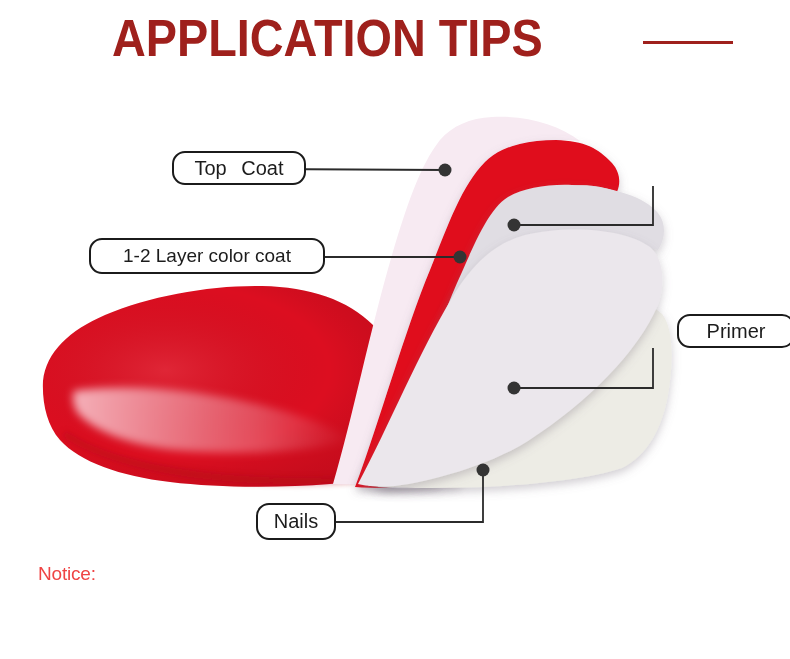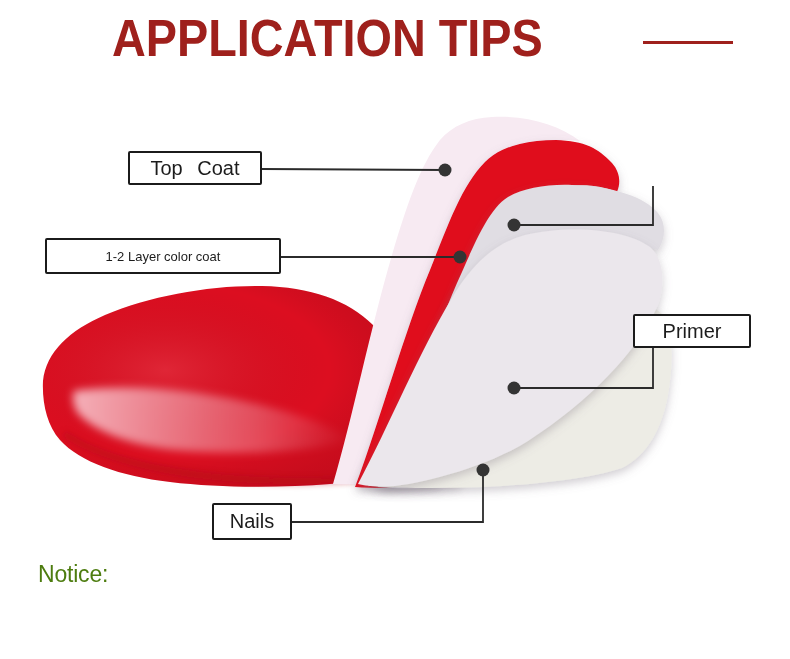--- a/index.html
+++ b/index.html
@@ -10,32 +10,32 @@
   .title{
     position:absolute;left:112px;top:8px;margin:0;
     font-size:52px;font-weight:bold;color:#9F201C;letter-spacing:0px;
     transform:scaleX(.9);transform-origin:0 50%;white-space:nowrap;
   }
   .title-dash{
     position:absolute;left:643px;top:41px;width:90px;height:3px;background:#9F201C;
   }
   .art{position:absolute;left:0;top:0;width:790px;height:659px;}
   .lbl{
-    position:absolute;background:#ffffff;border:2px solid #1b1b1b;border-radius:2px;
+    position:absolute;background:#ffffff;border:2px solid #1b1b1b;border-radius:13px;
     display:flex;align-items:center;justify-content:center;
-    font-size:20px;color:#1c1c1c;white-space:nowrap;box-sizing:border-box;
+    font-size:20px;color:#1c1c1c;white-space:nowrap;box-sizing:border-box;margin-left:44px;
   }
   .lbl-top{left:128px;top:151px;width:134px;height:34px;word-spacing:9px;}
   .lbl-base{left:633px;top:152px;width:118px;height:34px;}
-  .lbl-color{left:45px;top:238px;width:236px;height:36px;font-size:13px;}
+  .lbl-color{left:45px;top:238px;width:236px;height:36px;font-size:19px;}
   .lbl-primer{left:633px;top:314px;width:118px;height:34px;}
   .lbl-nails{left:212px;top:503px;width:80px;height:37px;text-align:right;}
   .notice{
     position:absolute;left:38px;top:560px;
-    font-size:23px;line-height:28px;color:#4d7c0f;letter-spacing:-0.2px;white-space:nowrap;
+    font-size:19px;line-height:28px;color:#ef4444;letter-spacing:-0.2px;white-space:nowrap;
   }
 </style>
 </head>
 <body>
 
 <div class="stage">
 
   <h1 class="title">APPLICATION TIPS</h1>
   <div class="title-dash"></div>
 

